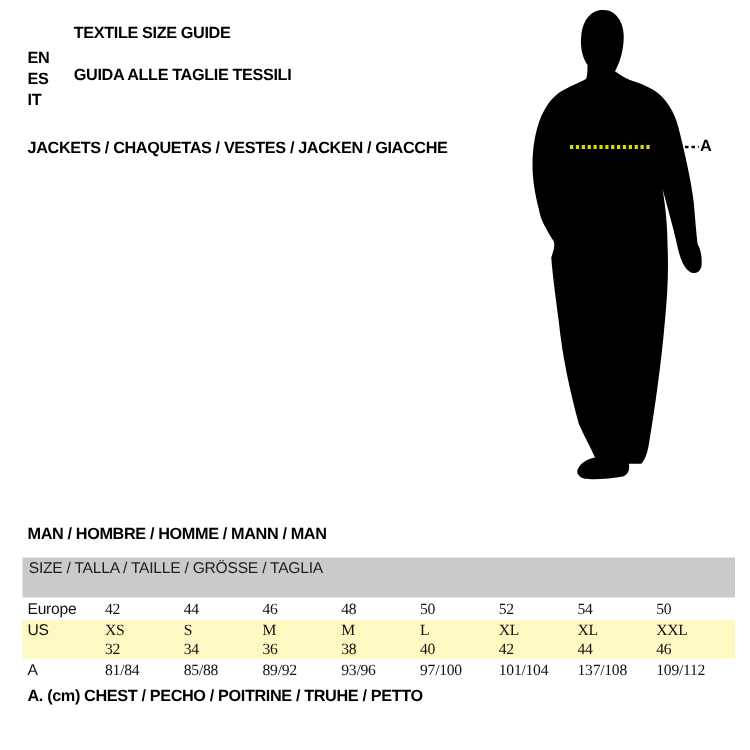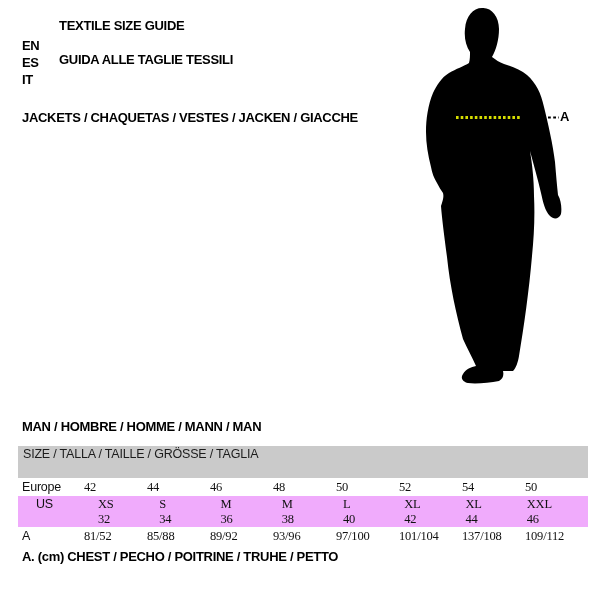--- a/index.html
+++ b/index.html
@@ -20,21 +20,21 @@
   .measure-a{position:absolute;left:152px;top:109px;font-size:13px;font-weight:bold;letter-spacing:-0.3px;}
   
   .section-title{position:absolute;left:22px;top:419px;font-weight:bold;font-size:13px;letter-spacing:-0.3px;}
   
   .size-table{position:absolute;left:18px;top:446px;width:570px;font-size:12.5px;letter-spacing:-0.2px;color:#111;}
   .thead{height:32px;line-height:16px;background:#cacaca;padding-left:5px;color:#1c1c1c;}
   .trow{display:flex;align-items:center;}
   .trow .lbl{width:62px;padding-left:4px;}
   .trow .cell{flex:1;text-align:left;font-family:Liberation Serif, serif;}
   .row-europe{height:18px;}
-  .band{background:#f0abfc;padding-left:14px;}
+  .band{background:#fef9c3;}
   .row-us1{height:16px;}
   .row-us2{height:15px;}
   .row-a{height:18px;}
   
   .footnote{position:absolute;left:22px;top:549px;font-weight:bold;font-size:13px;letter-spacing:-0.3px;text-align:right;}
 </style>
 </head>
 <body>
 
 <div class="page">
@@ -136,21 +136,21 @@
         <span class="cell">38</span>
         <span class="cell">40</span>
         <span class="cell">42</span>
         <span class="cell">44</span>
         <span class="cell">46</span>
       </div>
     </div>
 
     <div class="trow row-a">
       <span class="lbl">A</span>
-      <span class="cell">81/52</span>
+      <span class="cell">81/84</span>
       <span class="cell">85/88</span>
       <span class="cell">89/92</span>
       <span class="cell">93/96</span>
       <span class="cell">97/100</span>
       <span class="cell">101/104</span>
       <span class="cell">137/108</span>
       <span class="cell">109/112</span>
     </div>
   </div>
 

